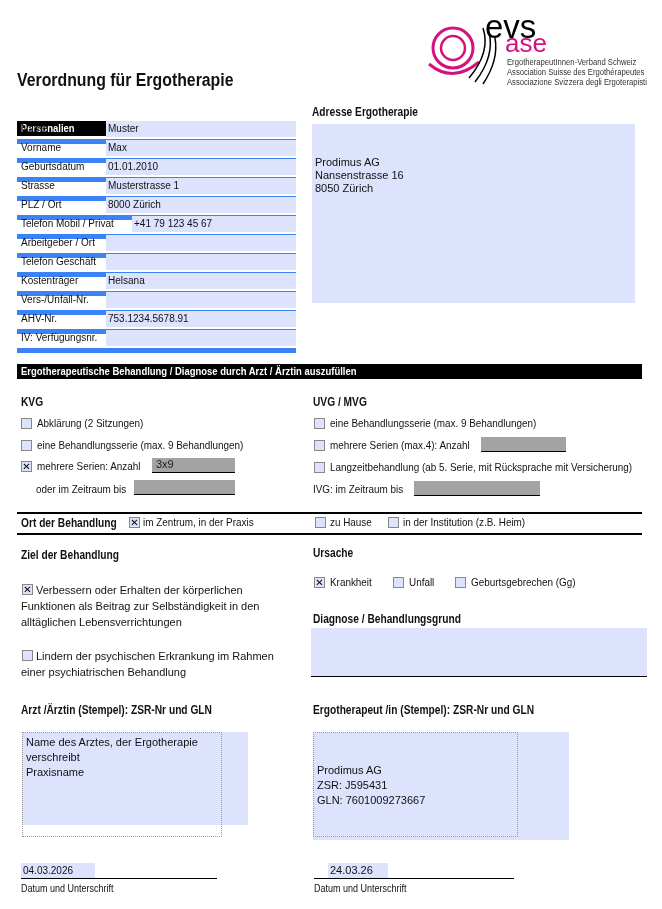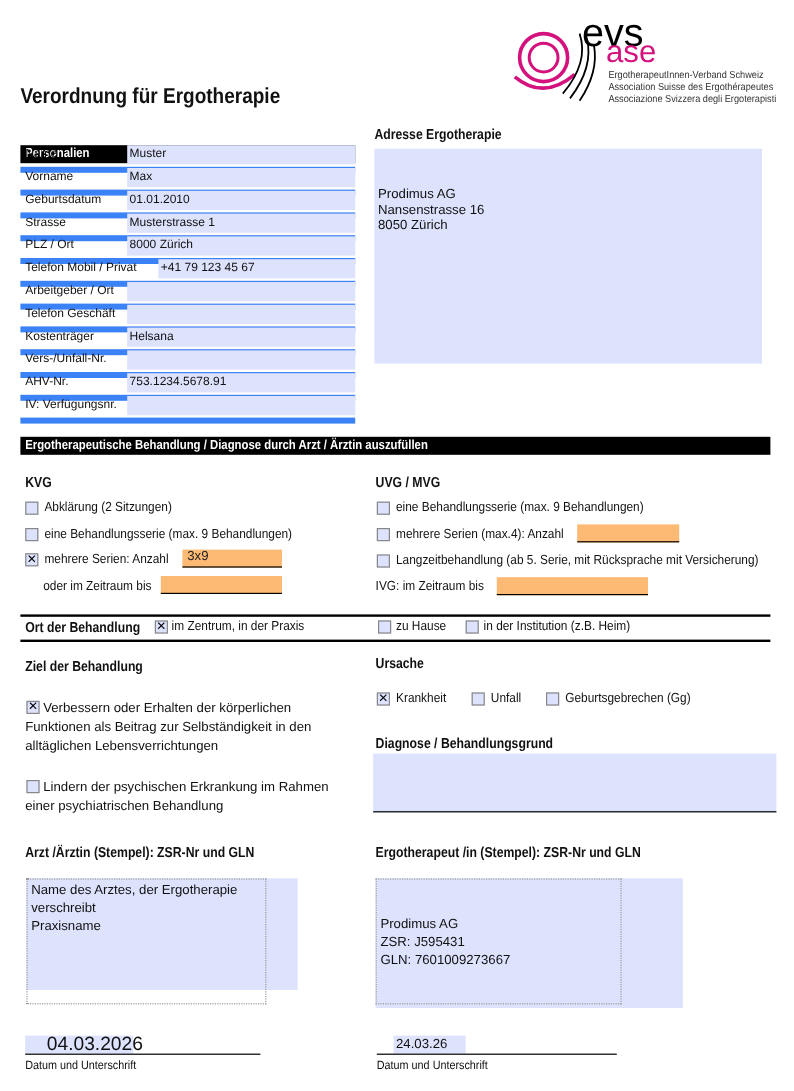--- a/index.html
+++ b/index.html
@@ -8,21 +8,21 @@
   .field-bg { background:#dde2fd; }
   .title { left:17px; top:70px; font-size:18px; font-weight:bold; transform:scaleX(0.88); transform-origin:left top; white-space:nowrap; }
   .bar { background:#000; color:#fff; font-weight:bold; font-size:11px; height:15px; line-height:15px; padding-left:4px; box-sizing:border-box; white-space:nowrap; }
   .bar span { display:inline-block; transform:scaleX(0.86); transform-origin:left center; }
   .row { position:absolute; left:17px; width:279px; height:19px; border-bottom:5px solid #3b82f6; font-size:10px; }
   .row .lbl { position:absolute; left:4px; top:3px; white-space:nowrap; }
   .row .val { position:absolute; top:1px; bottom:2px; right:0; background:#dde2fd; padding-left:2px; line-height:16px; white-space:nowrap; }
   .heading { font-size:12px; font-weight:bold; white-space:nowrap; transform:scaleX(0.85); transform-origin:left top; }
   .cb { position:absolute; width:11px; height:11px; border:1px solid #888; background:#dde2fd; box-sizing:border-box; font-size:10px; line-height:9px; text-align:center; color:#000; }
   .opt { font-size:11px; white-space:nowrap; transform:scaleX(0.9); transform-origin:left top; }
-  .uline { position:absolute; height:15px; border-bottom:1px solid #000; background:#fdba74; font-size:11px; line-height:13px; padding-left:4px; box-sizing:border-box; color:#222; }
+  .uline { position:absolute; height:15px; border-bottom:1px solid #000; background:#a3a3a3; font-size:11px; line-height:13px; padding-left:4px; box-sizing:border-box; color:#222; }
   .hr { position:absolute; height:0; border-top:2px solid #000; }
   .stamp { position:absolute; background:#dde2fd; }
   .stamp .inner { position:absolute; left:0; top:0; border:1px dotted #999; font-size:11px; line-height:15px; padding:2px 3px; box-sizing:border-box; }
   .small { font-size:10px; white-space:nowrap; transform:scaleX(0.9); transform-origin:left top; }
 </style>
 </head>
 <body>
 
 <div class="abs" style="left:425px; top:12px; width:235px; height:78px;">
   <svg class="abs" style="left:0; top:0;" width="90" height="78" viewBox="0 0 90 78">
@@ -174,19 +174,19 @@
 
 <div class="abs heading" style="left:313px; top:703px;">Ergotherapeut /in (Stempel): ZSR-Nr und GLN</div>
 <div class="stamp" style="left:313px; top:732px; width:256px; height:108px;">
   <div class="inner" style="width:205px; height:105px; padding-top:30px;">
     <div>Prodimus AG</div>
     <div>ZSR: J595431</div>
     <div>GLN: 7601009273667</div>
   </div>
 </div>
 
-<div class="abs field-bg" style="left:21px; top:863px; width:72px; height:15px; font-size:16px; line-height:15px; padding-left:18px;">04.03.2026</div>
+<div class="abs field-bg" style="left:21px; top:863px; width:72px; height:15px; font-size:10px; line-height:15px; padding-left:2px;">04.03.2026</div>
 <div class="hr" style="left:21px; top:878px; width:196px; border-top-width:1px;"></div>
 <div class="abs small" style="left:21px; top:883px;">Datum und Unterschrift</div>
 
 <div class="abs field-bg" style="left:328px; top:863px; width:58px; height:15px; font-size:11px; line-height:15px; padding-left:2px;">24.03.26</div>
 <div class="hr" style="left:314px; top:878px; width:200px; border-top-width:1px;"></div>
 <div class="abs small" style="left:314px; top:883px;">Datum und Unterschrift</div>
 
 </body></html>

